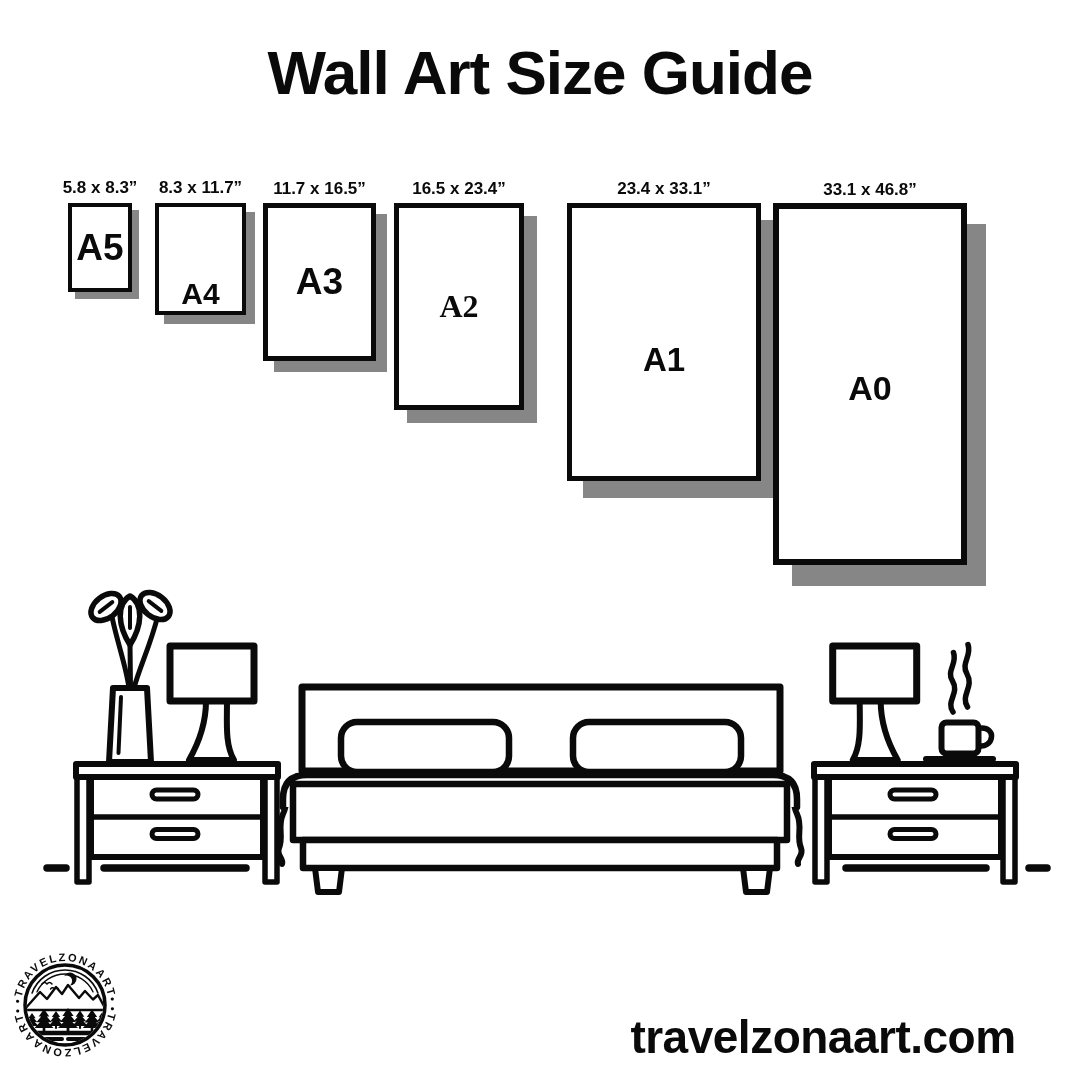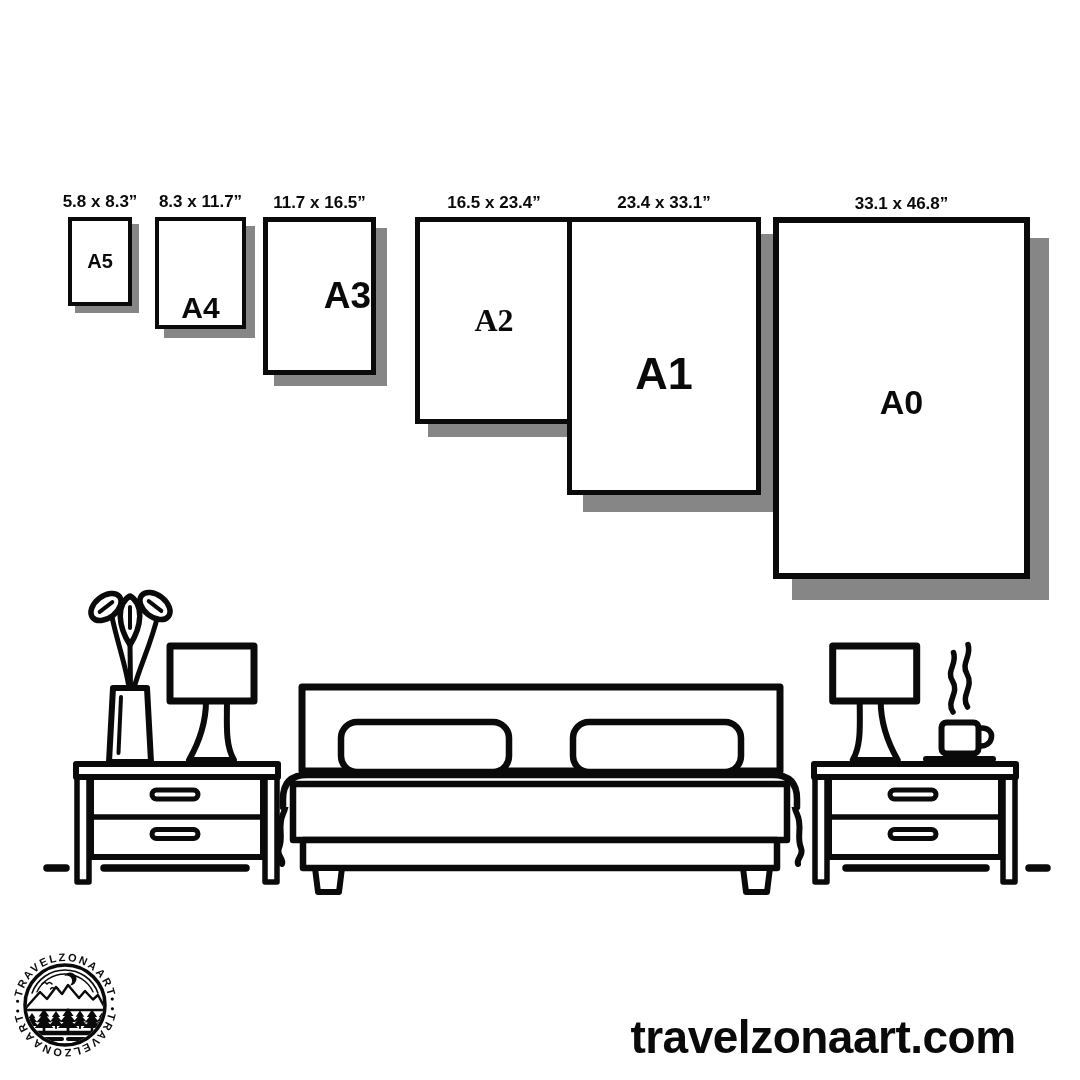--- a/index.html
+++ b/index.html
@@ -16,40 +16,40 @@
     color:var(--ink);
   }
   
   .title{
     position:absolute;left:0;right:0;top:40px;
     text-align:center;font-size:62px;font-weight:700;
     letter-spacing:-1px;color:var(--ink);line-height:1.05;
   }
   
   .frame{
-    position:absolute;top:217px;background:var(--background);
+    position:absolute;top:203px;background:var(--background);
     border:5px solid var(--ink);
     display:flex;align-items:center;justify-content:center;
   }
   .frame .code{font-weight:700;color:var(--ink);}
   .frame .dims{
     position:absolute;top:-29px;left:50%;transform:translateX(-50%);
     white-space:nowrap;font-size:17px;font-weight:700;color:var(--ink);
   }
   .f-a5{left:68px;width:64px;height:89px;border-width:4px;box-shadow:7px 7px 0 var(--shadow);}
   .f-a4{left:155px;width:91px;height:112px;border-width:4px;box-shadow:9px 9px 0 var(--shadow);align-items:flex-end;}
-  .f-a3{left:263px;width:113px;height:158px;box-shadow:11px 11px 0 var(--shadow);justify-content:flex-end;}
-  .f-a2{left:394px;width:158px;height:207px;box-shadow:13px 13px 0 var(--shadow);margin-left:21px;}
+  .f-a3{left:263px;width:113px;height:158px;box-shadow:11px 11px 0 var(--shadow);}
+  .f-a2{left:394px;width:130px;height:207px;box-shadow:13px 13px 0 var(--shadow);}
   .f-a1{left:567px;width:194px;height:278px;box-shadow:16px 17px 0 var(--shadow);}
-  .f-a0{left:773px;width:257px;height:362px;border-width:6px;box-shadow:19px 21px 0 var(--shadow);}
-  .f-a5 .code{font-size:20px;}
+  .f-a0{left:773px;width:194px;height:362px;border-width:6px;box-shadow:19px 21px 0 var(--shadow);}
+  .f-a5 .code{font-size:37px;}
   .f-a4 .code{font-size:30px;margin-top:16px;}
   .f-a3 .code{font-size:37px;}
   .f-a2 .code{font-size:32px;font-family:Liberation Serif, serif;}
-  .f-a1 .code{font-size:45px;margin-top:36px;}
+  .f-a1 .code{font-size:33px;margin-top:36px;}
   .f-a0 .code{font-size:34px;margin-top:8px;}
   
   .bedroom{position:absolute;left:0;top:585px;width:1080px;height:320px;}
   .logo{position:absolute;left:2px;top:940px;width:130px;height:132px;}
   .s{stroke:var(--ink);fill:none;stroke-linecap:round;stroke-linejoin:round;}
   .sw{stroke:var(--ink);fill:#fff;stroke-linecap:round;stroke-linejoin:round;}
   .fi{fill:var(--ink);stroke:none;}
   .arc{font-family:"Liberation Sans","DejaVu Sans",sans-serif;
        font-size:11px;font-weight:700;letter-spacing:2px;fill:var(--ink);}
   
@@ -57,20 +57,21 @@
     position:absolute;left:545px;width:556px;top:1010px;
     text-align:center;font-size:46px;font-weight:700;
     letter-spacing:-0.5px;color:var(--ink);
   }
 </style>
 </head>
 <body>
 
 <div class="poster">
 
+  <div class="title">Wall Art Size Guide</div>
 
   <div>
     <div class="frame f-a5">
       <div class="dims">5.8 x 8.3”</div>
       <div class="code">A5</div>
     </div>
     <div class="frame f-a4">
       <div class="dims">8.3 x 11.7”</div>
       <div class="code">A4</div>
     </div>

